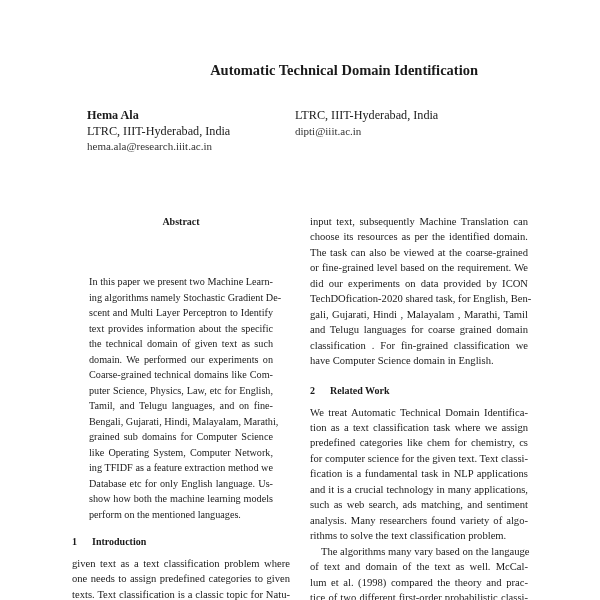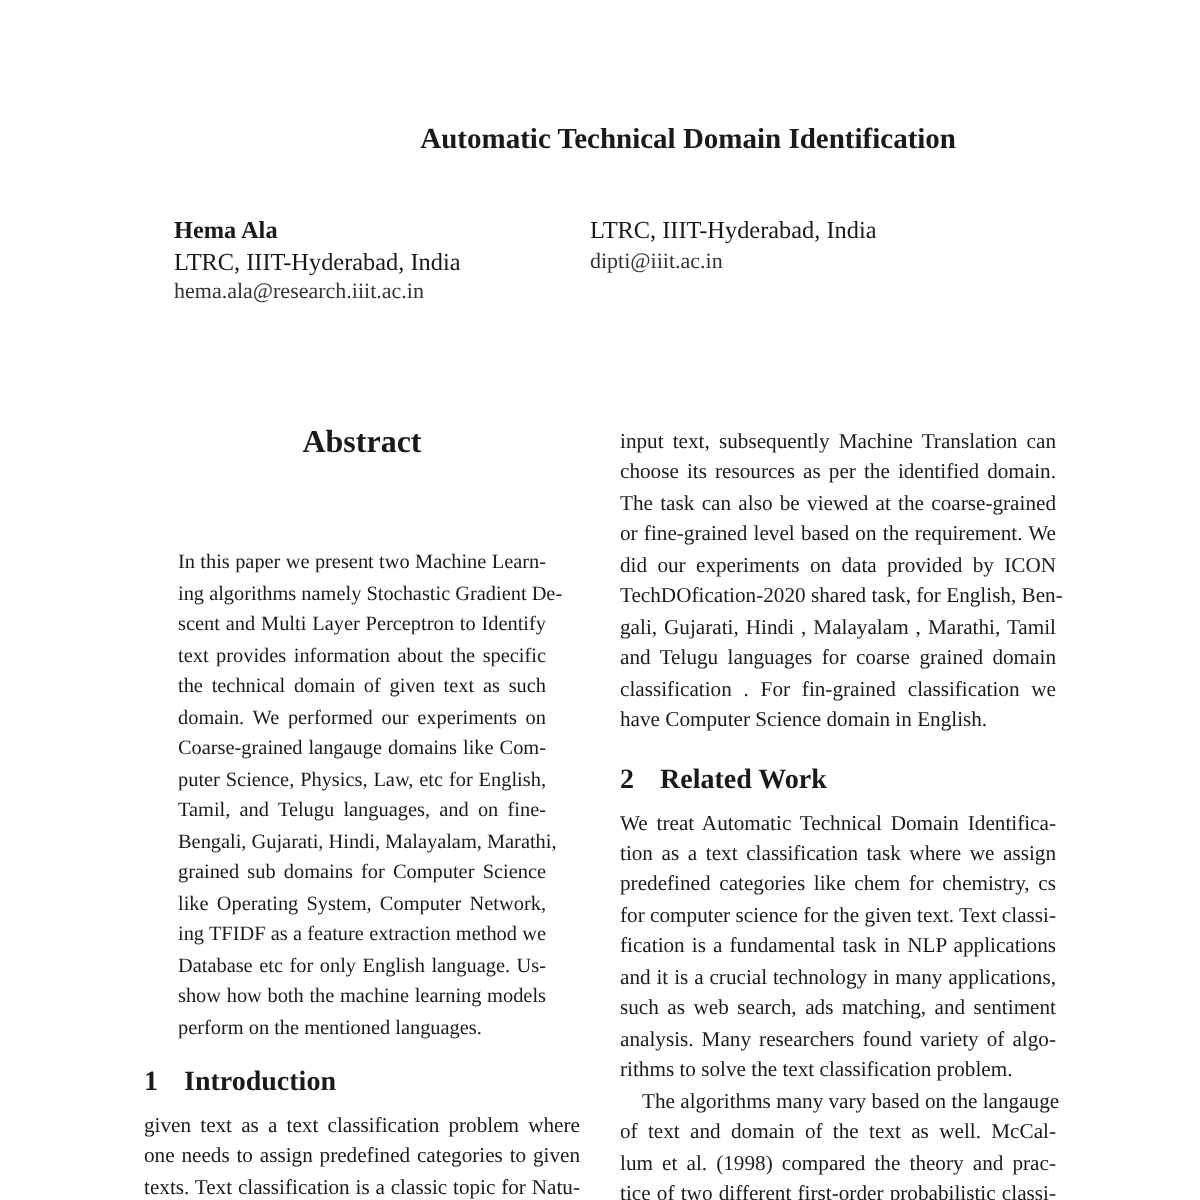--- a/index.html
+++ b/index.html
@@ -8,23 +8,23 @@
   .title { position:absolute; top:62px; left:0; width:478px; text-align:right;
            font-weight:bold; font-size:14.5px; }
   .author { position:absolute; top:108px; width:230px; text-align:left; font-size:12.2px; line-height:15.5px; }
   .author .name { font-weight:bold; }
   .author .email { font-family:Liberation Serif, serif; font-size:11px; color:#333; }
   .a1 { left:87px; }
   .a2 { left:295px; }
   .col { position:absolute; font-size:10.6px; line-height:15.45px; }
   .left { left:72px; width:218px; top:214px; }
   .right { left:310px; width:218px; top:214px; }
-  .abstract-h { text-align:center; font-weight:bold; font-size:16px; margin:0 0 4px 0; height:15px; }
+  .abstract-h { text-align:center; font-weight:bold; font-size:10px; margin:0 0 4px 0; height:15px; }
   .abstract { padding:0 17px 0 17px; text-align:justify; font-size:10.2px; line-height:15.5px;margin-top:45px; }
-  .sec-h { font-weight:bold; font-size:14px; margin:12px 0 7px 0; height:15px; }
+  .sec-h { font-weight:bold; font-size:10px; margin:12px 0 7px 0; height:15px; }
   .sec-h .num { display:inline-block; width:20px; }
   .line { display:block; text-align:justify; text-align-last:justify; white-space:nowrap; }
   .line.last { text-align-last:left; }
 </style>
 </head>
 <body>
 
 <div class="title">Automatic Technical Domain Identification</div>
 
 <div class="author a1">
@@ -39,21 +39,21 @@
 
 <div class="col left">
   <div class="abstract-h">Abstract</div>
   <div class="abstract">
     <span class="line">In this paper we present two Machine Learn-</span>
     <span class="line">ing algorithms namely Stochastic Gradient De-</span>
     <span class="line">scent and Multi Layer Perceptron to Identify</span>
     <span class="line">text provides information about the specific</span>
     <span class="line">the technical domain of given text as such</span>
     <span class="line">domain.  We performed our experiments on</span>
-    <span class="line">Coarse-grained langauge domains like Com-</span>
+    <span class="line">Coarse-grained technical domains like Com-</span>
     <span class="line">puter Science, Physics, Law, etc for English,</span>
     <span class="line">Tamil, and Telugu languages, and on fine-</span>
     <span class="line">Bengali, Gujarati, Hindi, Malayalam, Marathi,</span>
     <span class="line">grained sub domains for Computer Science</span>
     <span class="line">like Operating System, Computer Network,</span>
     <span class="line">ing TFIDF as a feature extraction method we</span>
     <span class="line">Database etc for only English language.  Us-</span>
     <span class="line">show how both the machine learning models</span>
     <span class="line last">perform on the mentioned languages.</span>
   </div>

